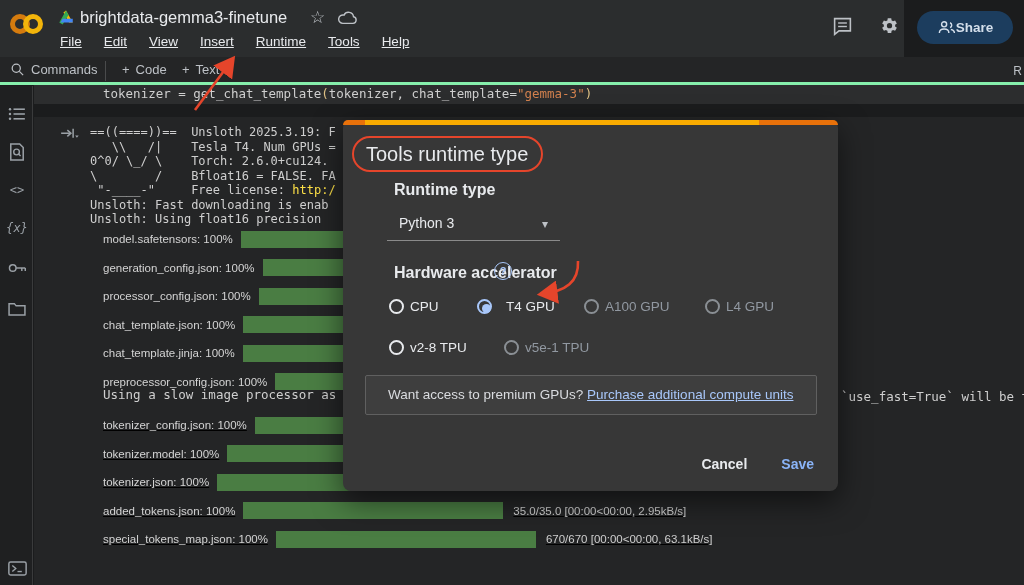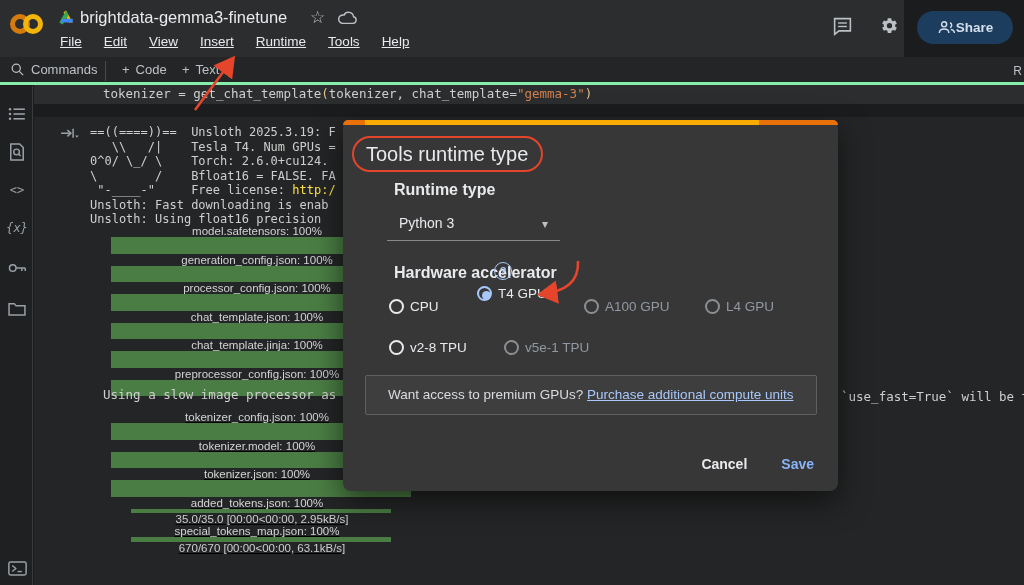--- a/index.html
+++ b/index.html
@@ -42,21 +42,21 @@
   #code-strip { position:absolute; left:34px; top:84px; width:990px; height:20px; background:#2c2d2e; z-index:1; }
   .mono { font-family:"DejaVu Sans Mono", monospace; font-size:12.5px; color:#cfcfcf; white-space:pre; }
   #code-line { position:absolute; left:103px; top:86px; }
   .tok-plain { color:#cfcfcf; } .tok-paren { color:#dfc184; } .tok-str { color:#d2814e; }
   #output { position:absolute; left:34px; top:117px; width:990px; height:468px; background:#242526; z-index:1; }
   .run-ic { position:absolute; left:26px; top:10px; color:#9aa0a6; }
   #ascii { position:absolute; left:56px; top:8px; font-family:"DejaVu Sans Mono", monospace;
            font-size:12px; line-height:14.5px; color:#cfcfcf; white-space:pre; }
   #ascii .lnk { color:#fde047; cursor:pointer; }
   .prog-group { position:absolute; left:69px; }
-  .prow { height:28.5px; display:flex; align-items:center; font-size:11.5px; color:#d4d4d4;flex-direction:column; }
+  .prow { height:28.5px; display:flex; align-items:center; font-size:11.5px; color:#d4d4d4; }
   .pbar { height:17px; background:#4a7d43; margin-left:8px; }
   .pstats { margin-left:10px; color:#cfcfcf; }
   #slowline { position:absolute; left:69px; top:270px; }
   #slowline-right { position:absolute; left:807px; top:272px; }
 
   
   #dialog { position:absolute; left:343px; top:120px; width:495px; height:371px; background:#373737;
             border-radius:8px; box-shadow:0 10px 30px rgba(0,0,0,.55); z-index:10; }
   #dlg-bar { position:absolute; left:0; top:0; width:100%; height:5px; border-radius:8px 8px 0 0;
              background:linear-gradient(90deg,#e8710a 0 4.5%,#f9ab00 4.5% 84%,#e8710a 84% 100%); }
@@ -292,21 +292,21 @@
       <span class="caret">▾</span>
     </div>
 
     <div class="dlg-label" style="top:144px;">Hardware accelerator</div>
     <div class="help-circle">?</div>
 
     <div class="opt" style="left:46px; top:179px;">
       <span class="radio"></span>
       <span class="opt-label">CPU</span>
     </div>
-    <div class="opt sel" style="left:134px; top:166px;">
+    <div class="opt sel" style="left:134px; top:179px;gap:8px;">
       <span class="radio"></span>
       <span class="opt-label">T4 GPU</span>
     </div>
     <div class="opt dis" style="left:241px; top:179px;">
       <span class="radio"></span>
       <span class="opt-label">A100 GPU</span>
     </div>
     <div class="opt dis" style="left:362px; top:179px;">
       <span class="radio"></span>
       <span class="opt-label">L4 GPU</span>

